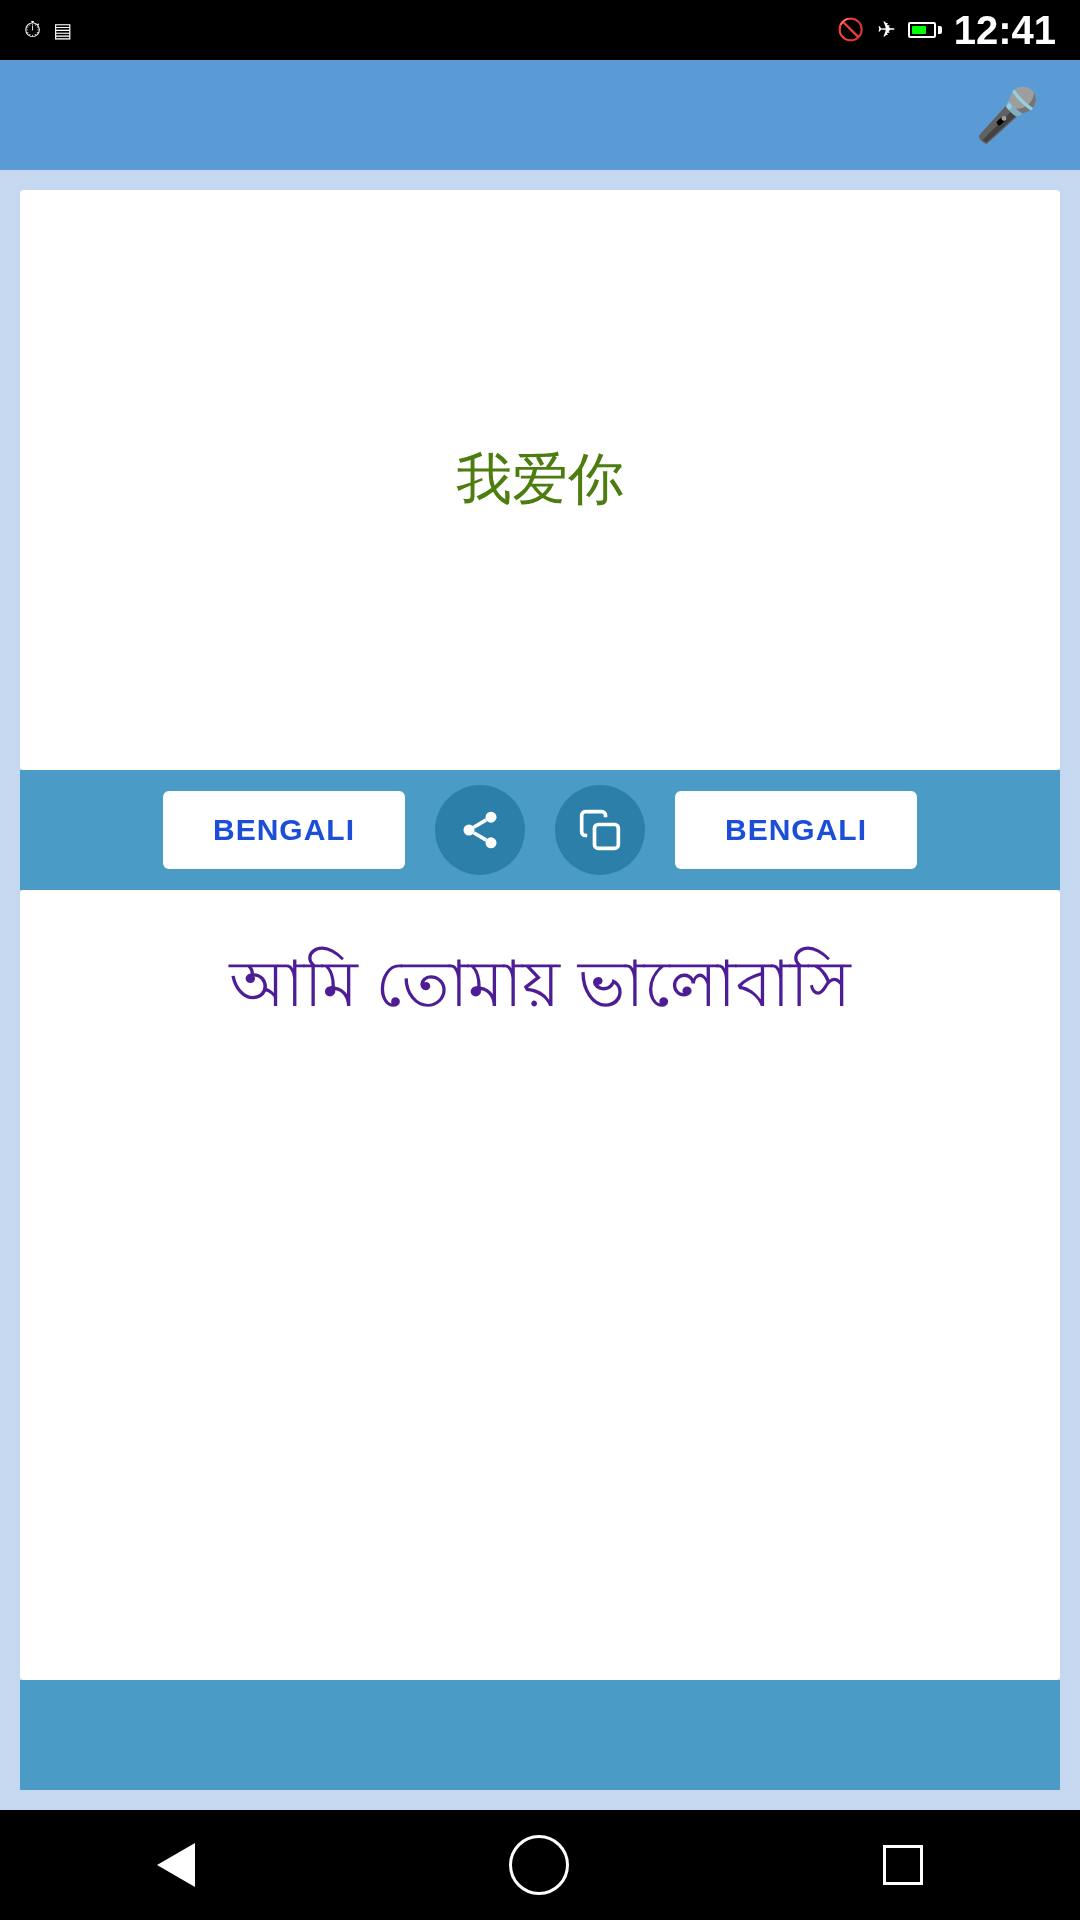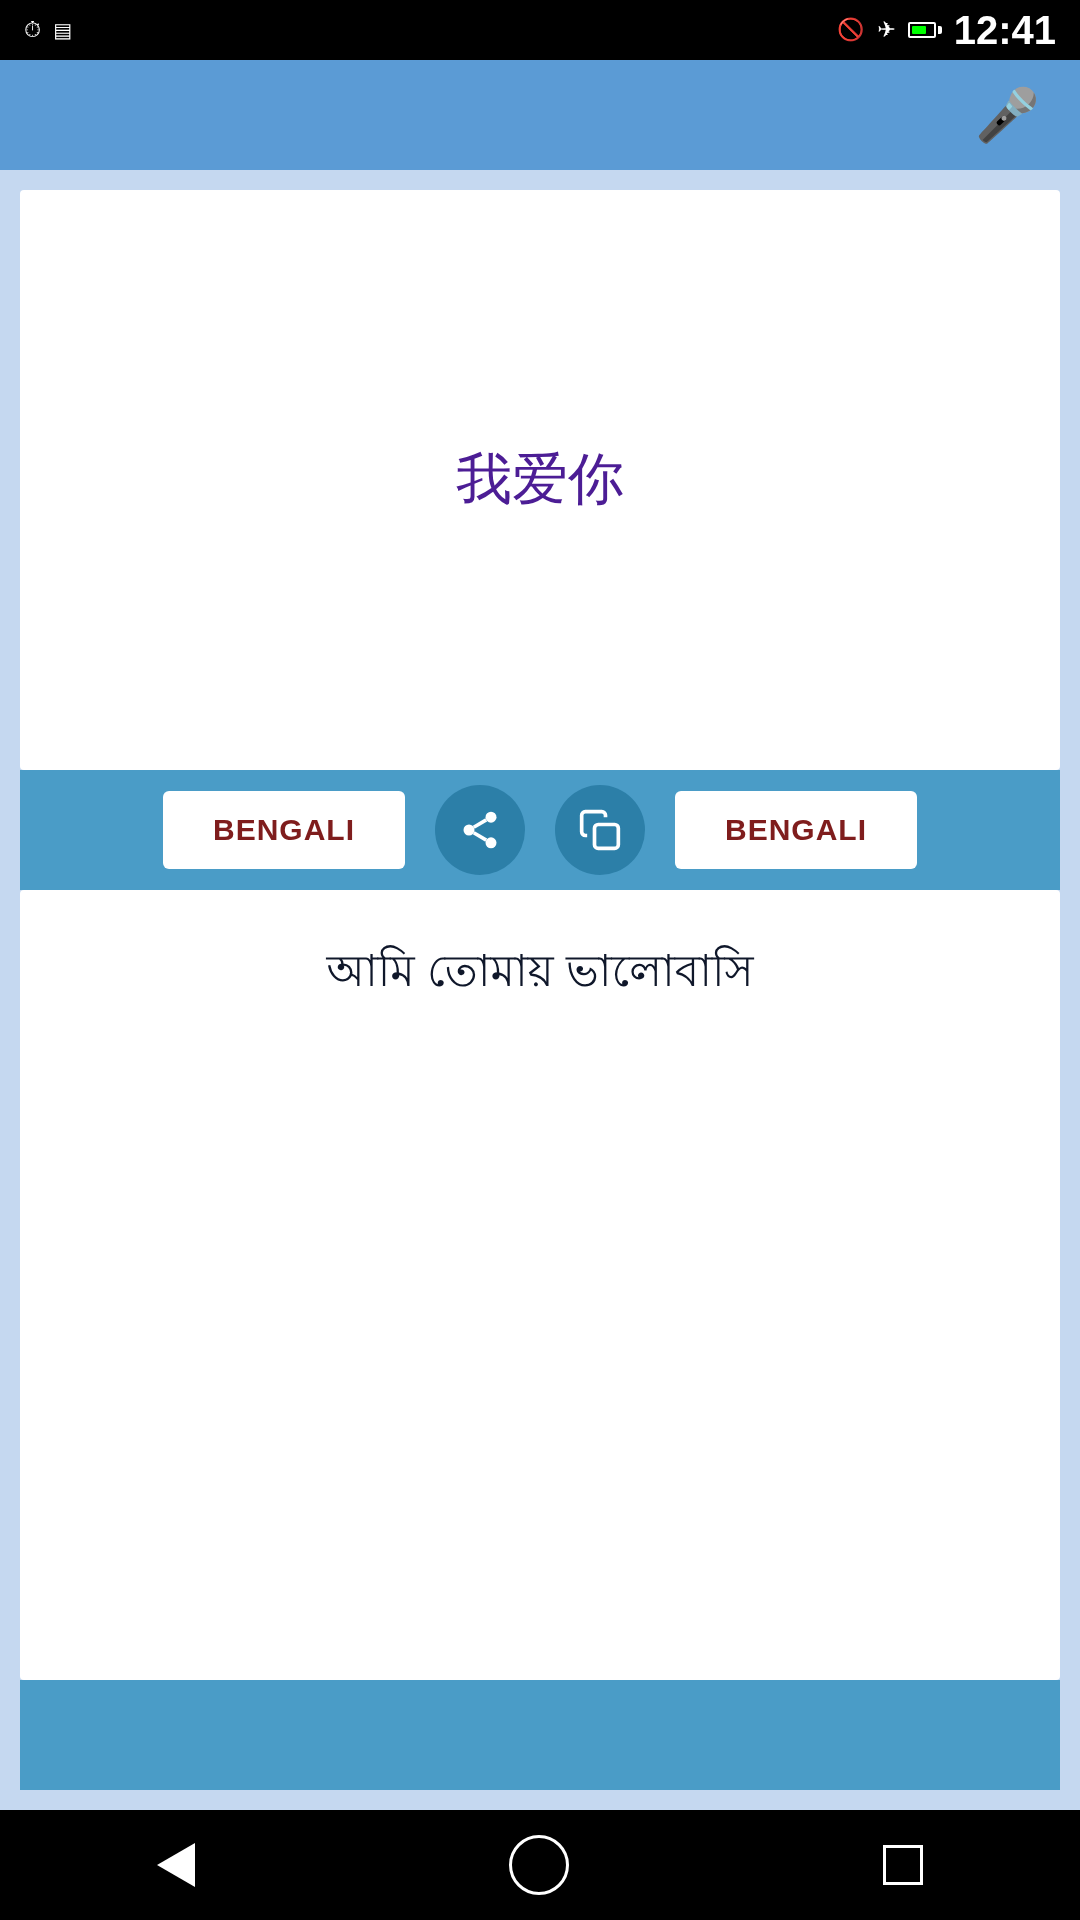--- a/index.html
+++ b/index.html
@@ -88,21 +88,21 @@
       border-radius: 4px;
       flex: 0 0 580px;
       display: flex;
       align-items: center;
       justify-content: center;
       padding: 40px;
     }
 
     .source-text {
       font-size: 56px;
-      color: #4c1d95;
+      color: #4d7c0f;
       text-align: center;
     }
 
     
     .toolbar {
       background: #4a9cc7;
       height: 120px;
       display: flex;
       align-items: center;
       justify-content: center;
@@ -111,21 +111,21 @@
       flex-shrink: 0;
     }
 
     .lang-button {
       background: #fff;
       border: none;
       border-radius: 6px;
       padding: 22px 50px;
       font-size: 30px;
       font-weight: bold;
-      color: #7f1d1d;
+      color: #1d4ed8;
       cursor: pointer;
       letter-spacing: 1px;
       min-width: 220px;
       text-align: center;
     }
 
     .circle-btn {
       width: 90px;
       height: 90px;
       border-radius: 50%;
@@ -150,22 +150,22 @@
       border-radius: 4px;
       flex: 1;
       display: flex;
       align-items: flex-start;
       justify-content: center;
       padding: 50px 40px;
       margin-top: 0;
     }
 
     .translation-text {
-      font-size: 44px;
-      color: #0f172a;
+      font-size: 64px;
+      color: #4c1d95;
       text-align: left;
       line-height: 1.4;
     }
 
     
     .bottom-strip {
       background: #4a9cc7;
       height: 110px;
       flex-shrink: 0;
     }

